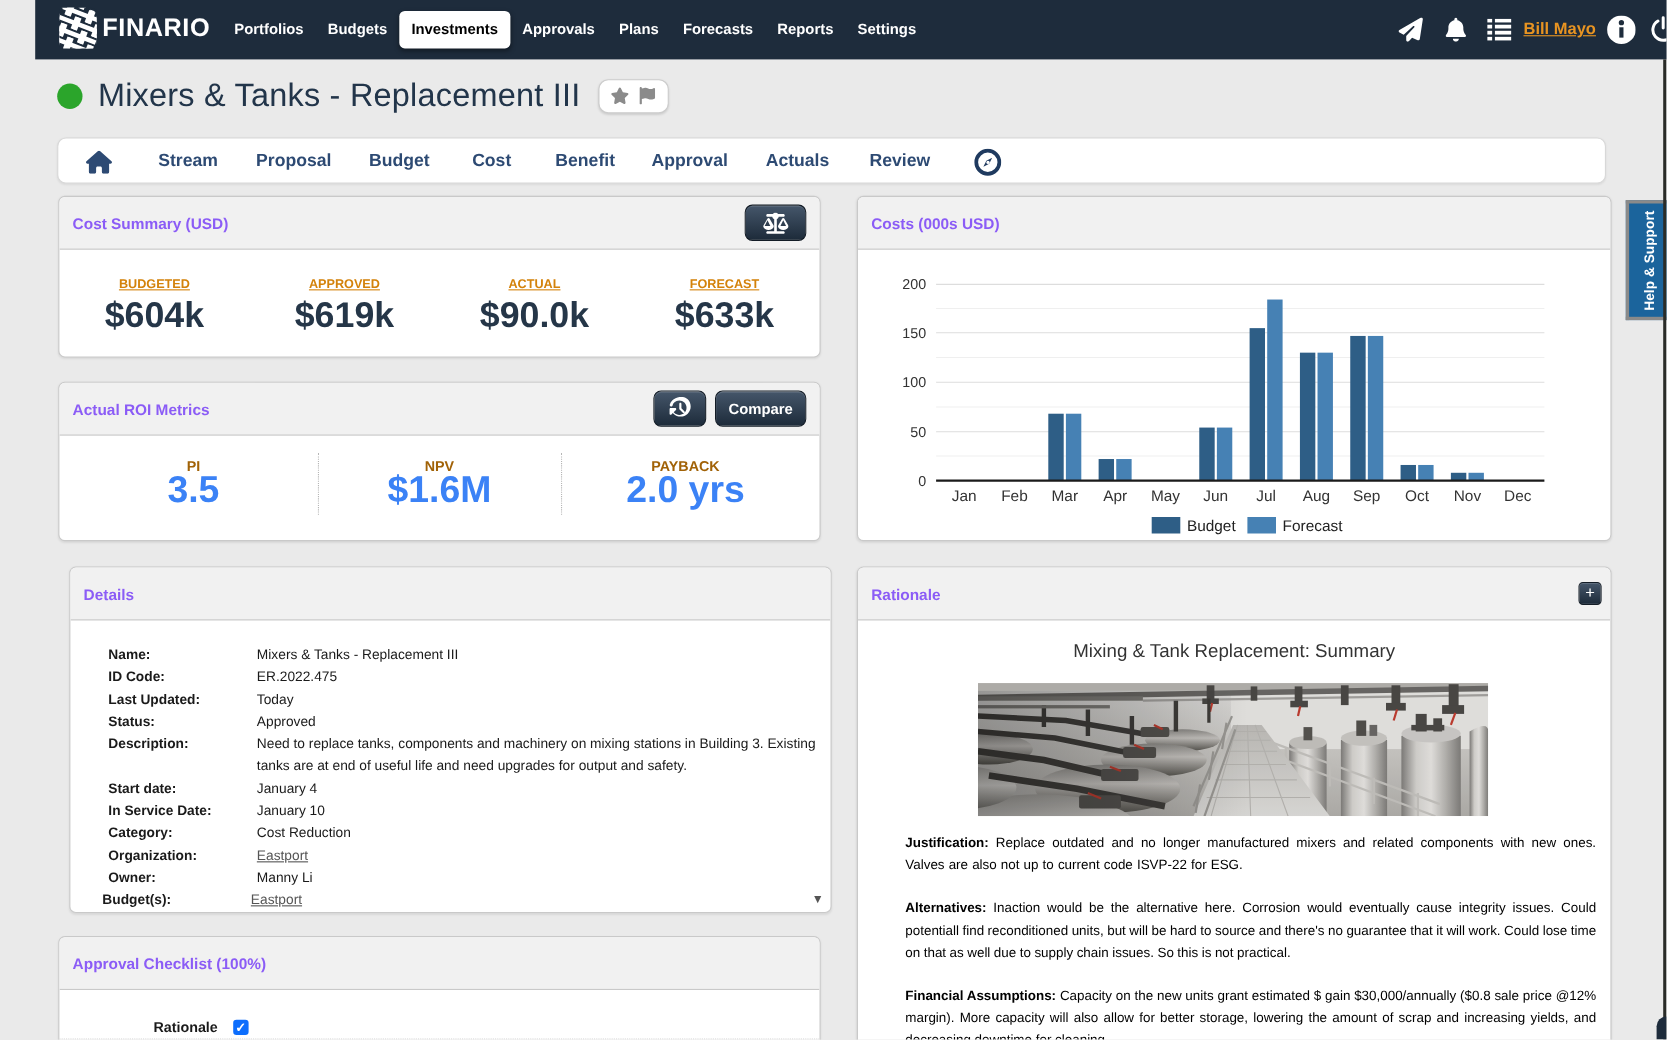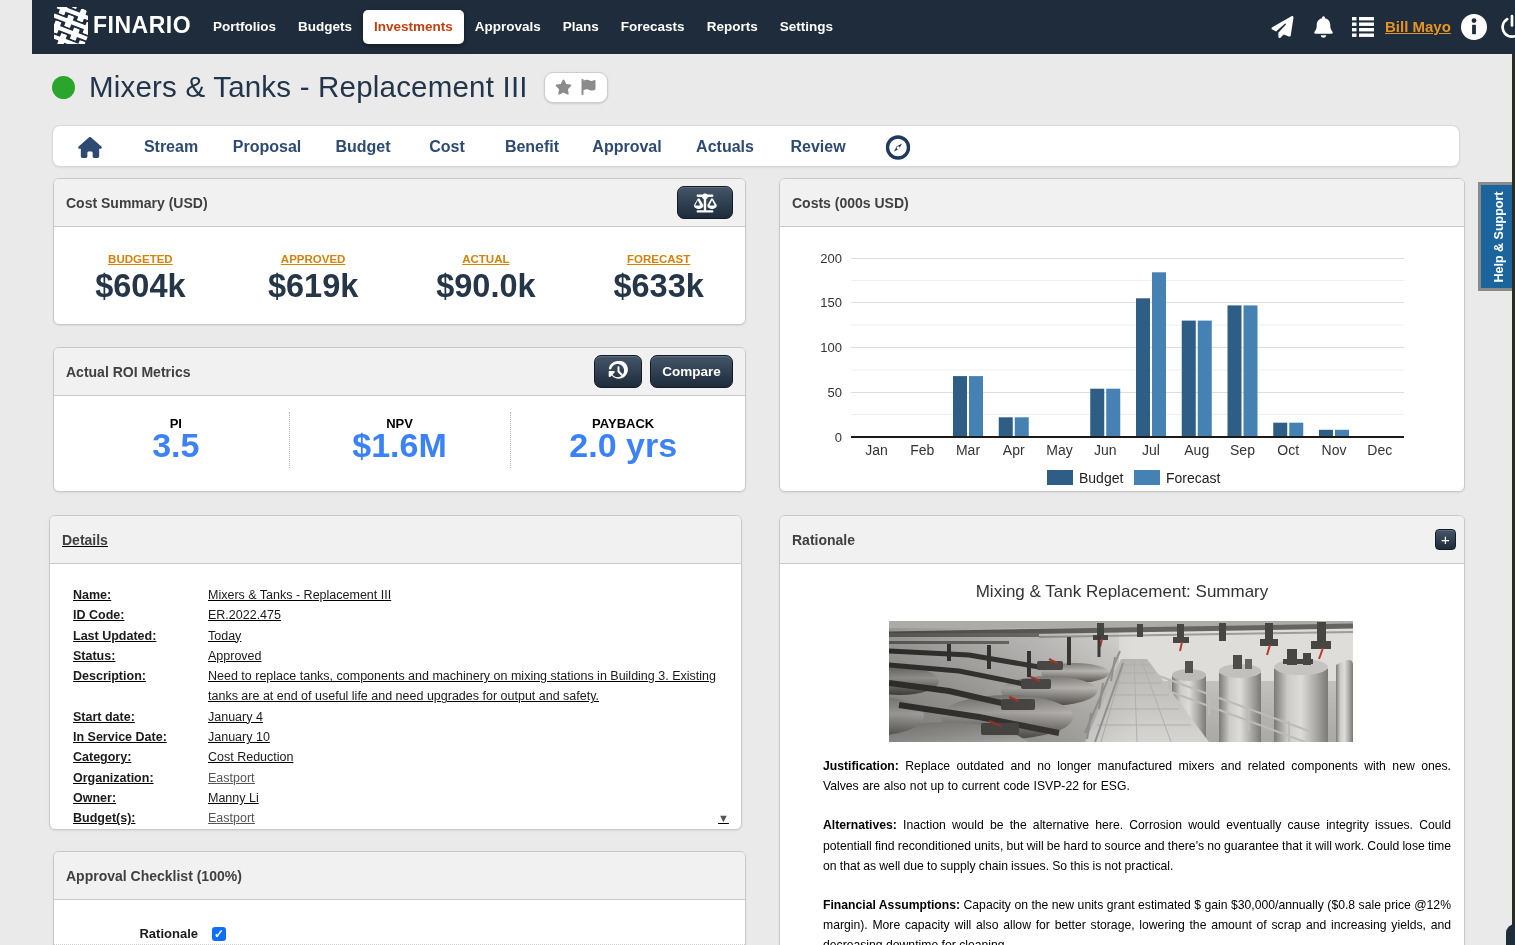--- a/index.html
+++ b/index.html
@@ -5,57 +5,57 @@
 * { margin:0; padding:0; box-sizing:border-box; }
 html,body { width:1515px; height:945px; overflow:hidden; font-family:"Liberation Sans", sans-serif; background:#eaeaea; }
 body { position:relative; }
 
 
 .navbar { position:absolute; left:0; top:0; width:1515px; height:54px; background:#1e2c3c;margin-left:32px; }
 .logo { position:absolute; left:22px; top:7px; display:flex; align-items:center; }
 .logo-text { color:#fff; font-size:23px; font-weight:700; letter-spacing:0.5px; margin-left:5px; }
 .navlinks { position:absolute; left:170px; top:0; height:54px; display:flex; align-items:center; }
 .navlinks a { color:#fff; font-size:13.5px; font-weight:700; text-decoration:none; padding:0 11px; line-height:54px; }
-.navlinks a.active { background:#fff; color:#c2410c; border-radius:5px; line-height:34px; box-shadow:0 2px 5px rgba(0,0,0,0.4); }
+.navlinks a.active { background:#fff; color:#000000; border-radius:5px; line-height:34px; box-shadow:0 2px 5px rgba(0,0,0,0.4); }
 .nlink { color:#e89422; font-size:15px; font-weight:700; text-decoration:underline; }
 
 
 .titlerow { position:absolute; left:52px; top:70px; display:flex; align-items:center; }
 .gdot { width:23px; height:23px; border-radius:50%; background:#2ba52b; margin-right:14px; }
 .title { font-size:29.5px; color:#22354a; letter-spacing:0.2px; }
 .titlepill { margin-left:16px; background:#fff; border:1px solid #ccc; border-radius:9px; height:31px; width:64px; display:flex; align-items:center; justify-content:center; gap:9px; color:#8b8b8b; box-shadow:0 1px 2px rgba(0,0,0,0.12); }
 
 
 .tabbar { position:absolute; left:52px; top:125px; width:1408px; height:42px; background:#fff; border:1px solid #d8d8d8; border-radius:8px; box-shadow:0 1px 2px rgba(0,0,0,0.07); }
 .tabbar .tab { position:absolute; top:0; line-height:42px; transform:translateX(-50%); font-size:16px; font-weight:700; color:#2d4a73; }
 
 
 .card { position:absolute; background:#fff; border:1px solid #c9c9c9; border-radius:6px; box-shadow:0 1px 2px rgba(0,0,0,0.08); overflow:hidden; }
 .card-h { background:#f1f1f1; border-bottom:1px solid #c9c9c9; height:48px; display:flex; align-items:center; padding:0 12px; }
-.card-h .ht { font-size:14px; font-weight:700; color:#404040; }
+.card-h .ht { font-size:14px; font-weight:700; color:#8b5cf6; }
 .dbtn { background:linear-gradient(#45566a,#1d2b3a); border:1px solid #131c26; border-radius:7px; height:33px; display:flex; align-items:center; justify-content:center; color:#fff; box-shadow:inset 0 1px 0 rgba(255,255,255,0.15); }
 
 
 #cost-summary { left:53px; top:178px; width:693px; height:147px; }
 .stats4 { display:flex; height:98px; }
 .stats4 > div { flex:1; text-align:center; padding-top:26px; }
 .slabel { font-size:11.5px; font-weight:700; color:#d4820a; text-decoration:underline; }
 .sval { font-size:32.5px; font-weight:700; color:#253648; margin-top:3px; }
 
 
 #roi { left:53px; top:347px; width:693px; height:145px; }
 .stats3 { display:flex; height:97px; padding:0 10px; }
 .stats3 > div { flex:1; text-align:center; padding-top:20px; }
 
-.rlabel { font-size:13px; font-weight:700; color:#000000; }
+.rlabel { font-size:13px; font-weight:700; color:#a16207; }
 .rval { font-size:34px; font-weight:700; color:#3b82f6; margin-top:-5px; }
 
 
-#details { left:49px; top:515px; width:693px; height:315px;text-decoration:underline; }
-.drow { display:flex; font-size:12.5px; line-height:20.3px; color:#1a1a1a; }
+#details { left:63px; top:515px; width:693px; height:315px; }
+.drow { display:flex; font-size:12.5px; line-height:20.3px; color:#1a1a1a;justify-content:center; }
 .dlab { width:158px; padding-left:23px; font-weight:700; }
 .dval { width:510px; }
 .dval a, .dval a { }
 .dval a { color:#555; text-decoration:underline; }
 
 
 #checklist { left:53px; top:851px; width:693px; height:200px; }
 
 
 #costs { left:779px; top:178px; width:686px; height:314px; }

